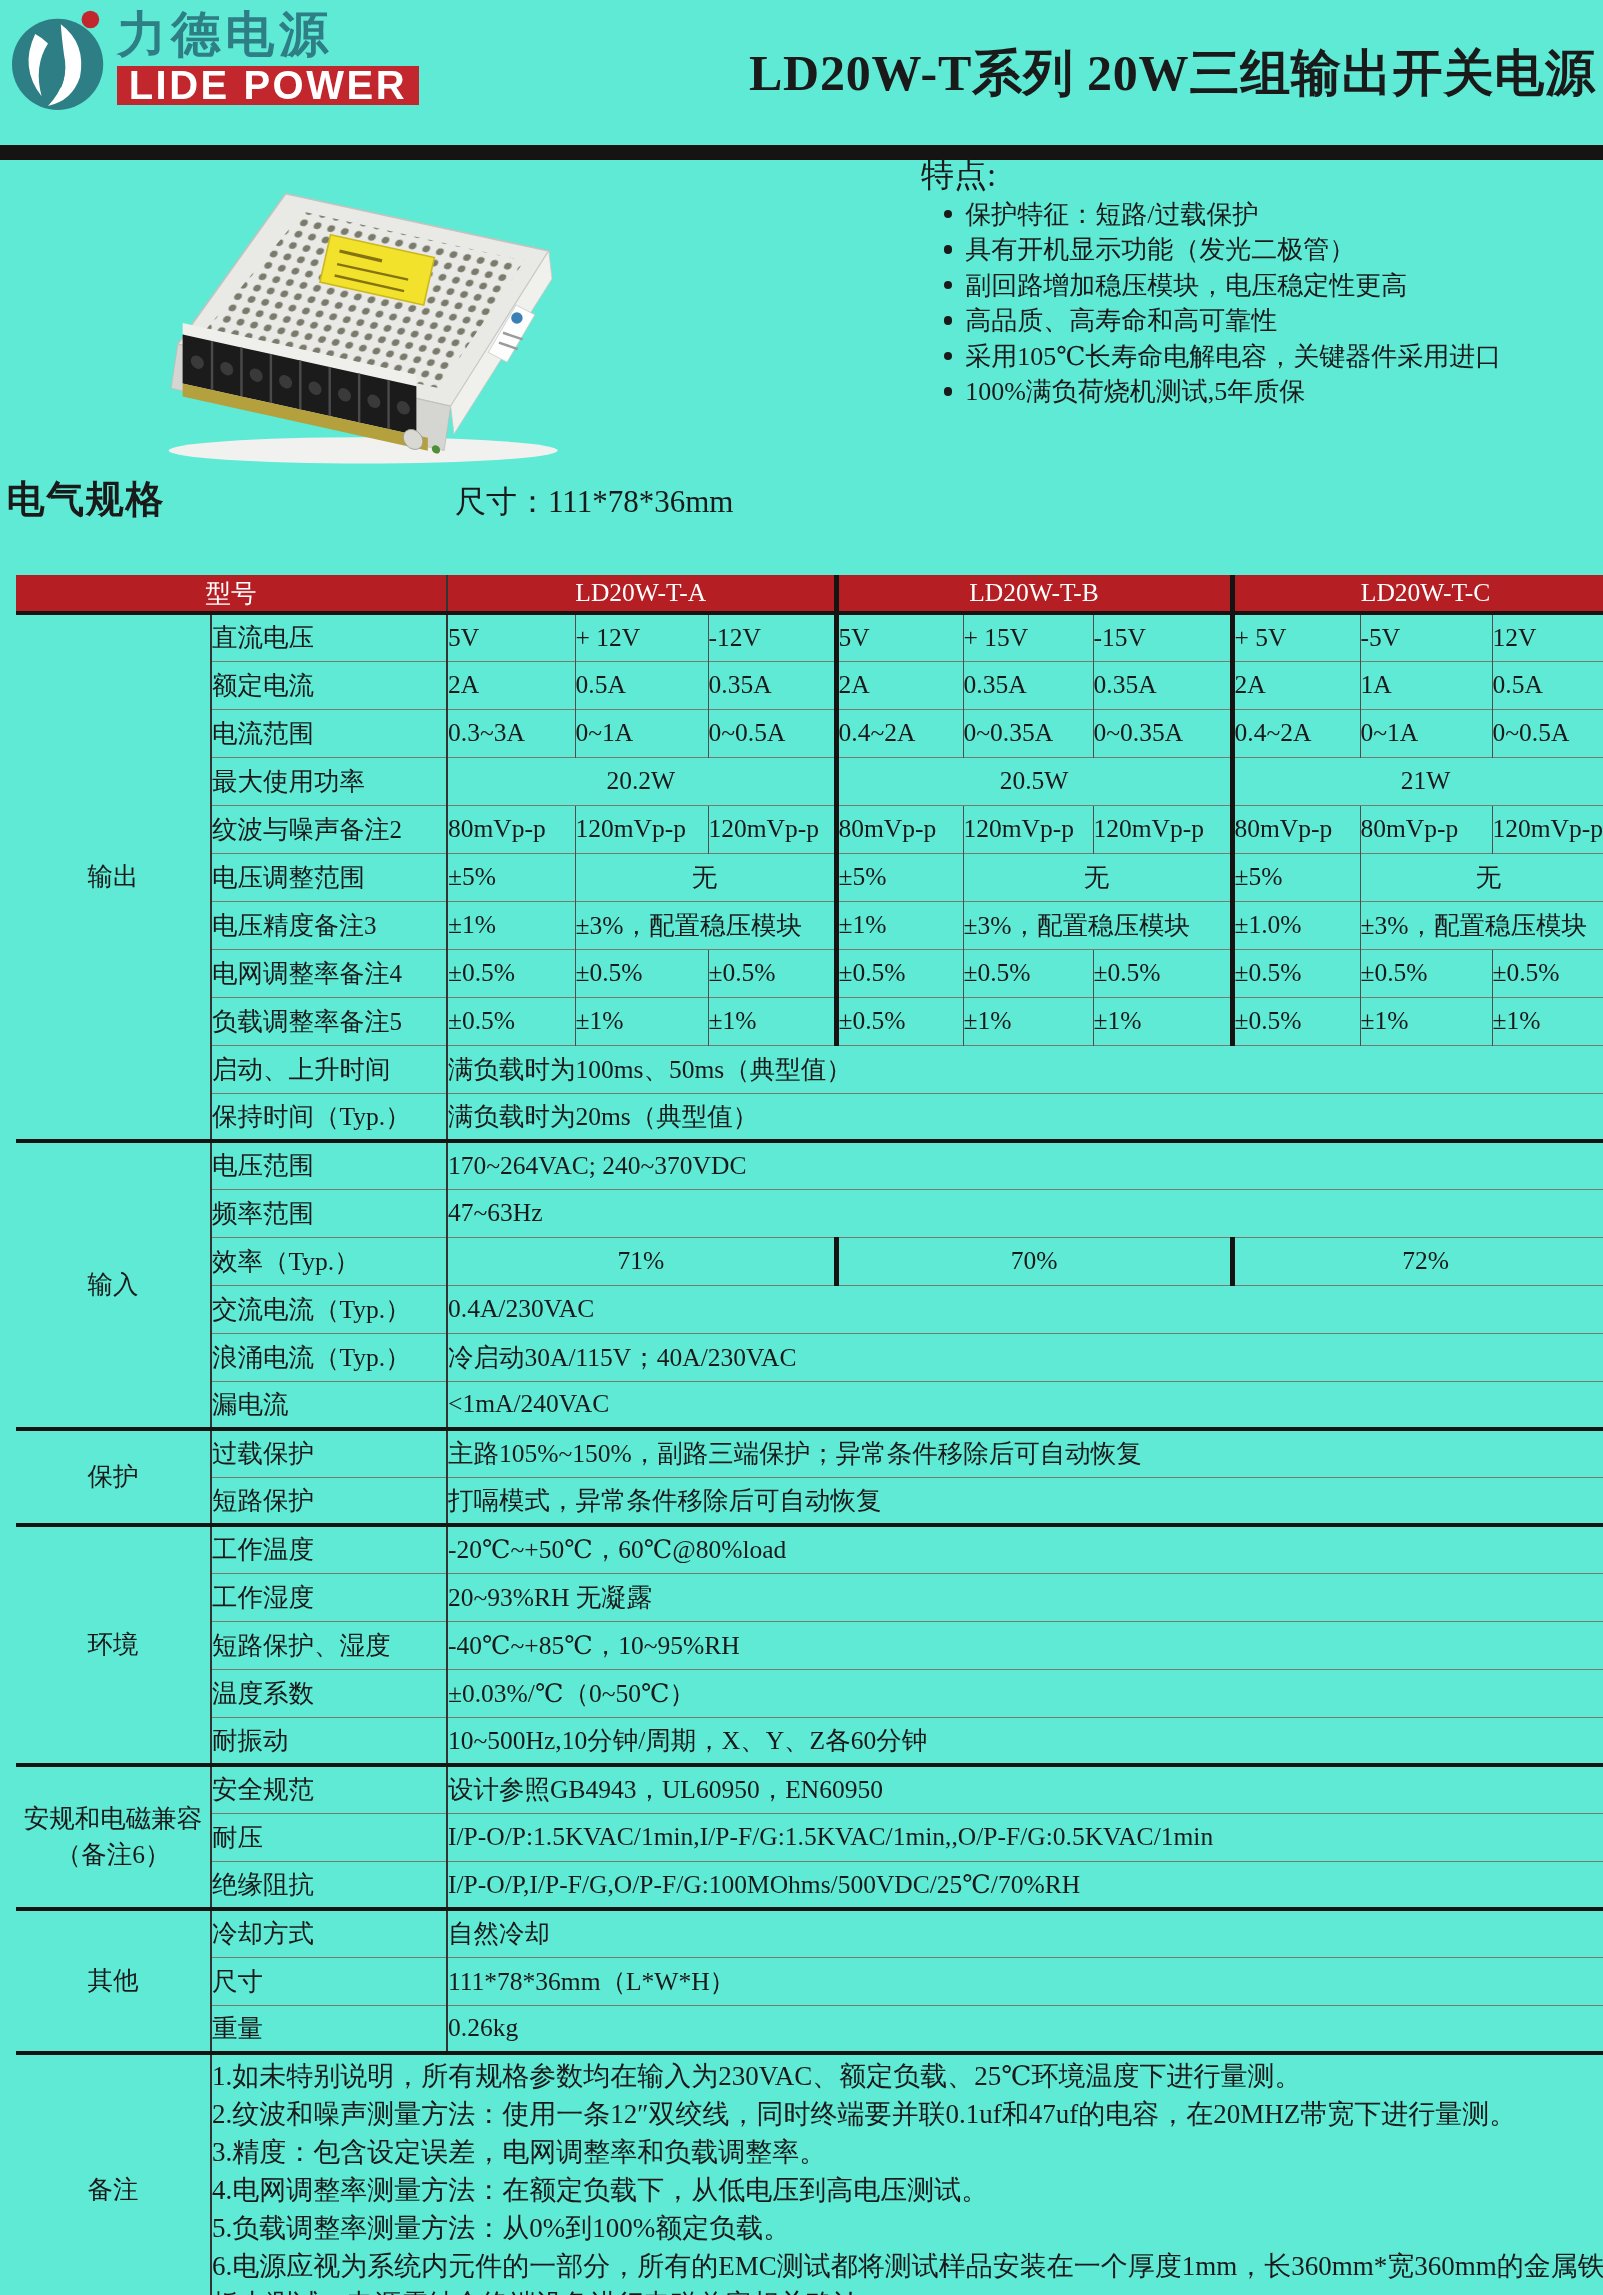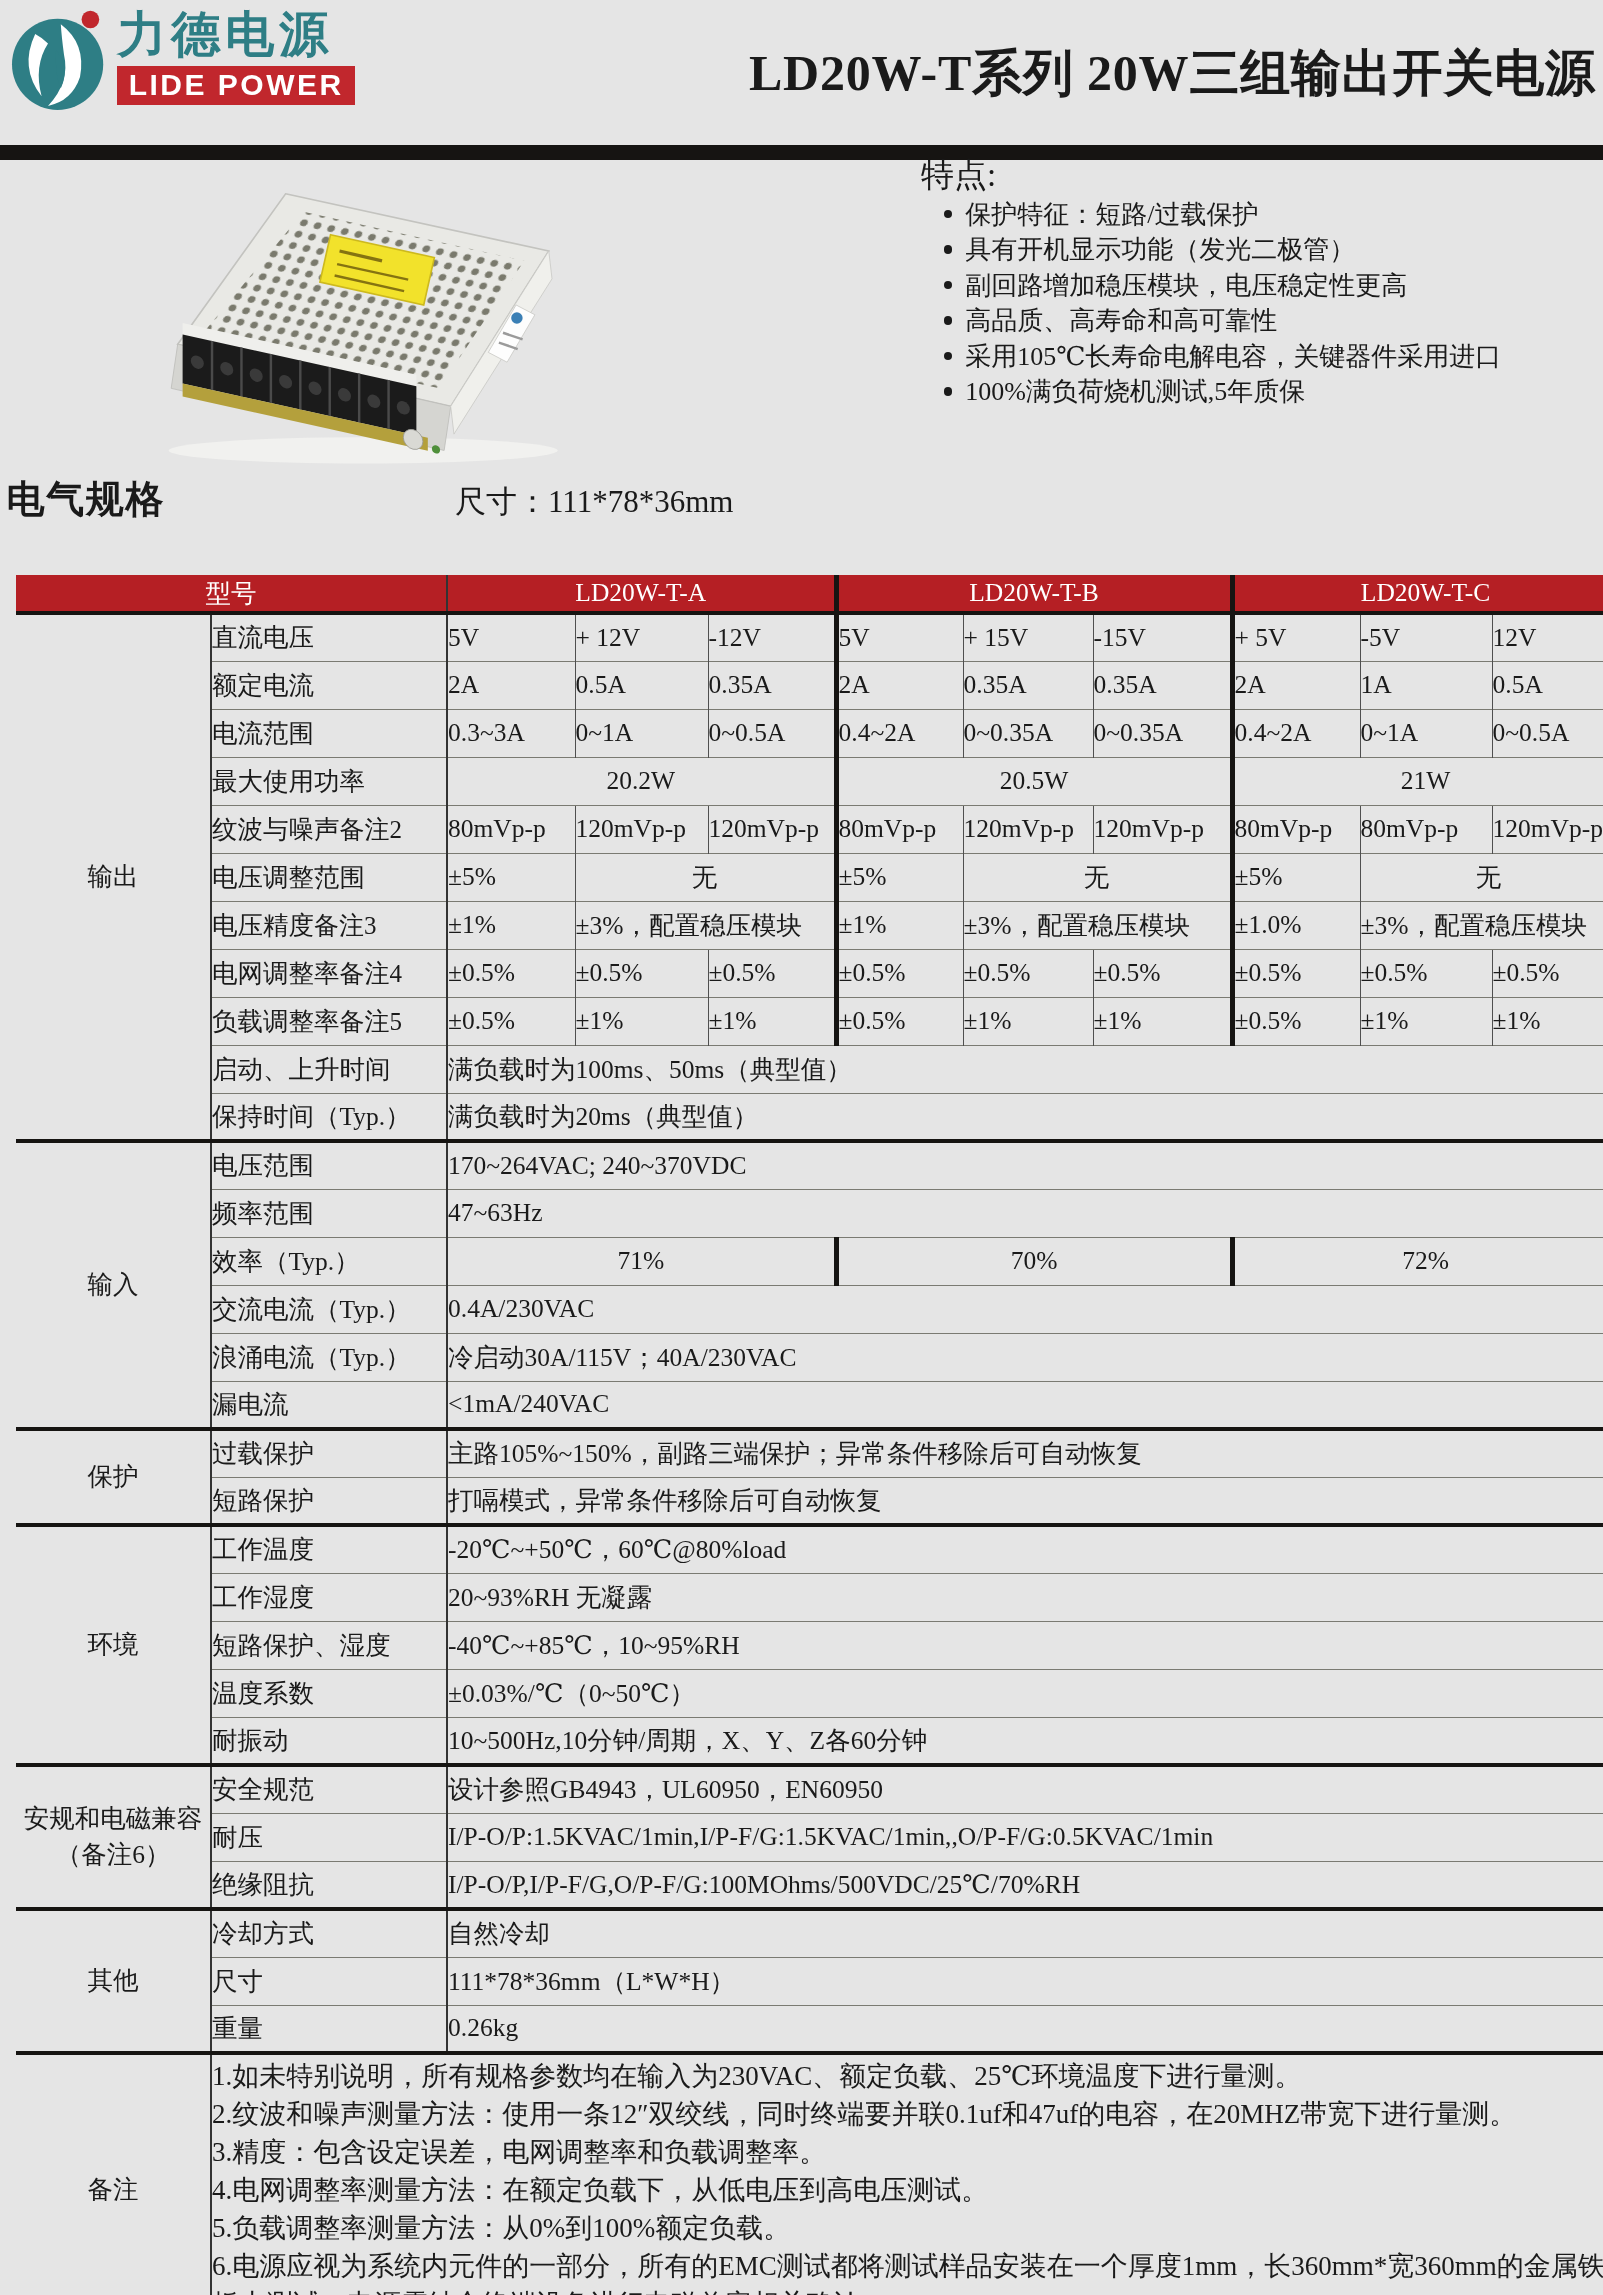--- a/index.html
+++ b/index.html
@@ -1,27 +1,27 @@
 <!DOCTYPE html>
 <html style="--accent-red: #B51F24; --logo-teal: #2E7E85; --logo-red: #C1272D; --line-dark: #161412; --line-gray: #7a7a72;font-size:13px"><head>
 <meta charset="utf-8">
 <style>
   html,body{margin:0;padding:0;background:#ffffff;}
-  .page{position:relative;width:1604px;height:2295px;background:#e5e5e5;overflow:hidden;
+  .page{position:relative;width:1604px;height:2295px;background:#5eead4;overflow:hidden;
         font-family:"Liberation Serif","DejaVu Serif",serif;color:#1a1a1a;}
 
   
   .logo{position:absolute;left:8.2px;top:1.6px;display:flex;align-items:flex-start;}
   .emblem{width:104px;height:115px;flex:none;}
   .logo-text{margin-left:5px;}
   .brand-cn{font-family:"Liberation Sans","DejaVu Sans",sans-serif;font-weight:bold;
             font-size:49px;line-height:64px;color:var(--logo-teal,#2E7E85);letter-spacing:5px;}
   .brand-en{display:inline-block;background:var(--logo-red,#C1272D);color:#fff;
             font-family:"Liberation Sans","DejaVu Sans",sans-serif;font-weight:bold;
-            font-size:30px;line-height:38px;padding:0.8px 11.5px;letter-spacing:2.5px;}
+            font-size:40px;line-height:38px;padding:0.8px 11.5px;letter-spacing:2.5px;}
   .doc-title{position:absolute;top:40px;right:8.2px;font-size:50px;font-weight:bold;letter-spacing:0.8px;}
   .divider{position:absolute;left:0;top:145px;width:1604px;height:15px;background:var(--line-dark,#161412);}
 
   
   .photo{position:absolute;left:163px;top:161px;width:425px;height:310px;}
 
   
   .features{position:absolute;left:921px;top:155px;width:677px;}
   .features-title{font-size:33px;line-height:40px;}
   .feature-item{display:flex;align-items:flex-start;font-size:26px;line-height:33px;margin-top:2.5px;}

